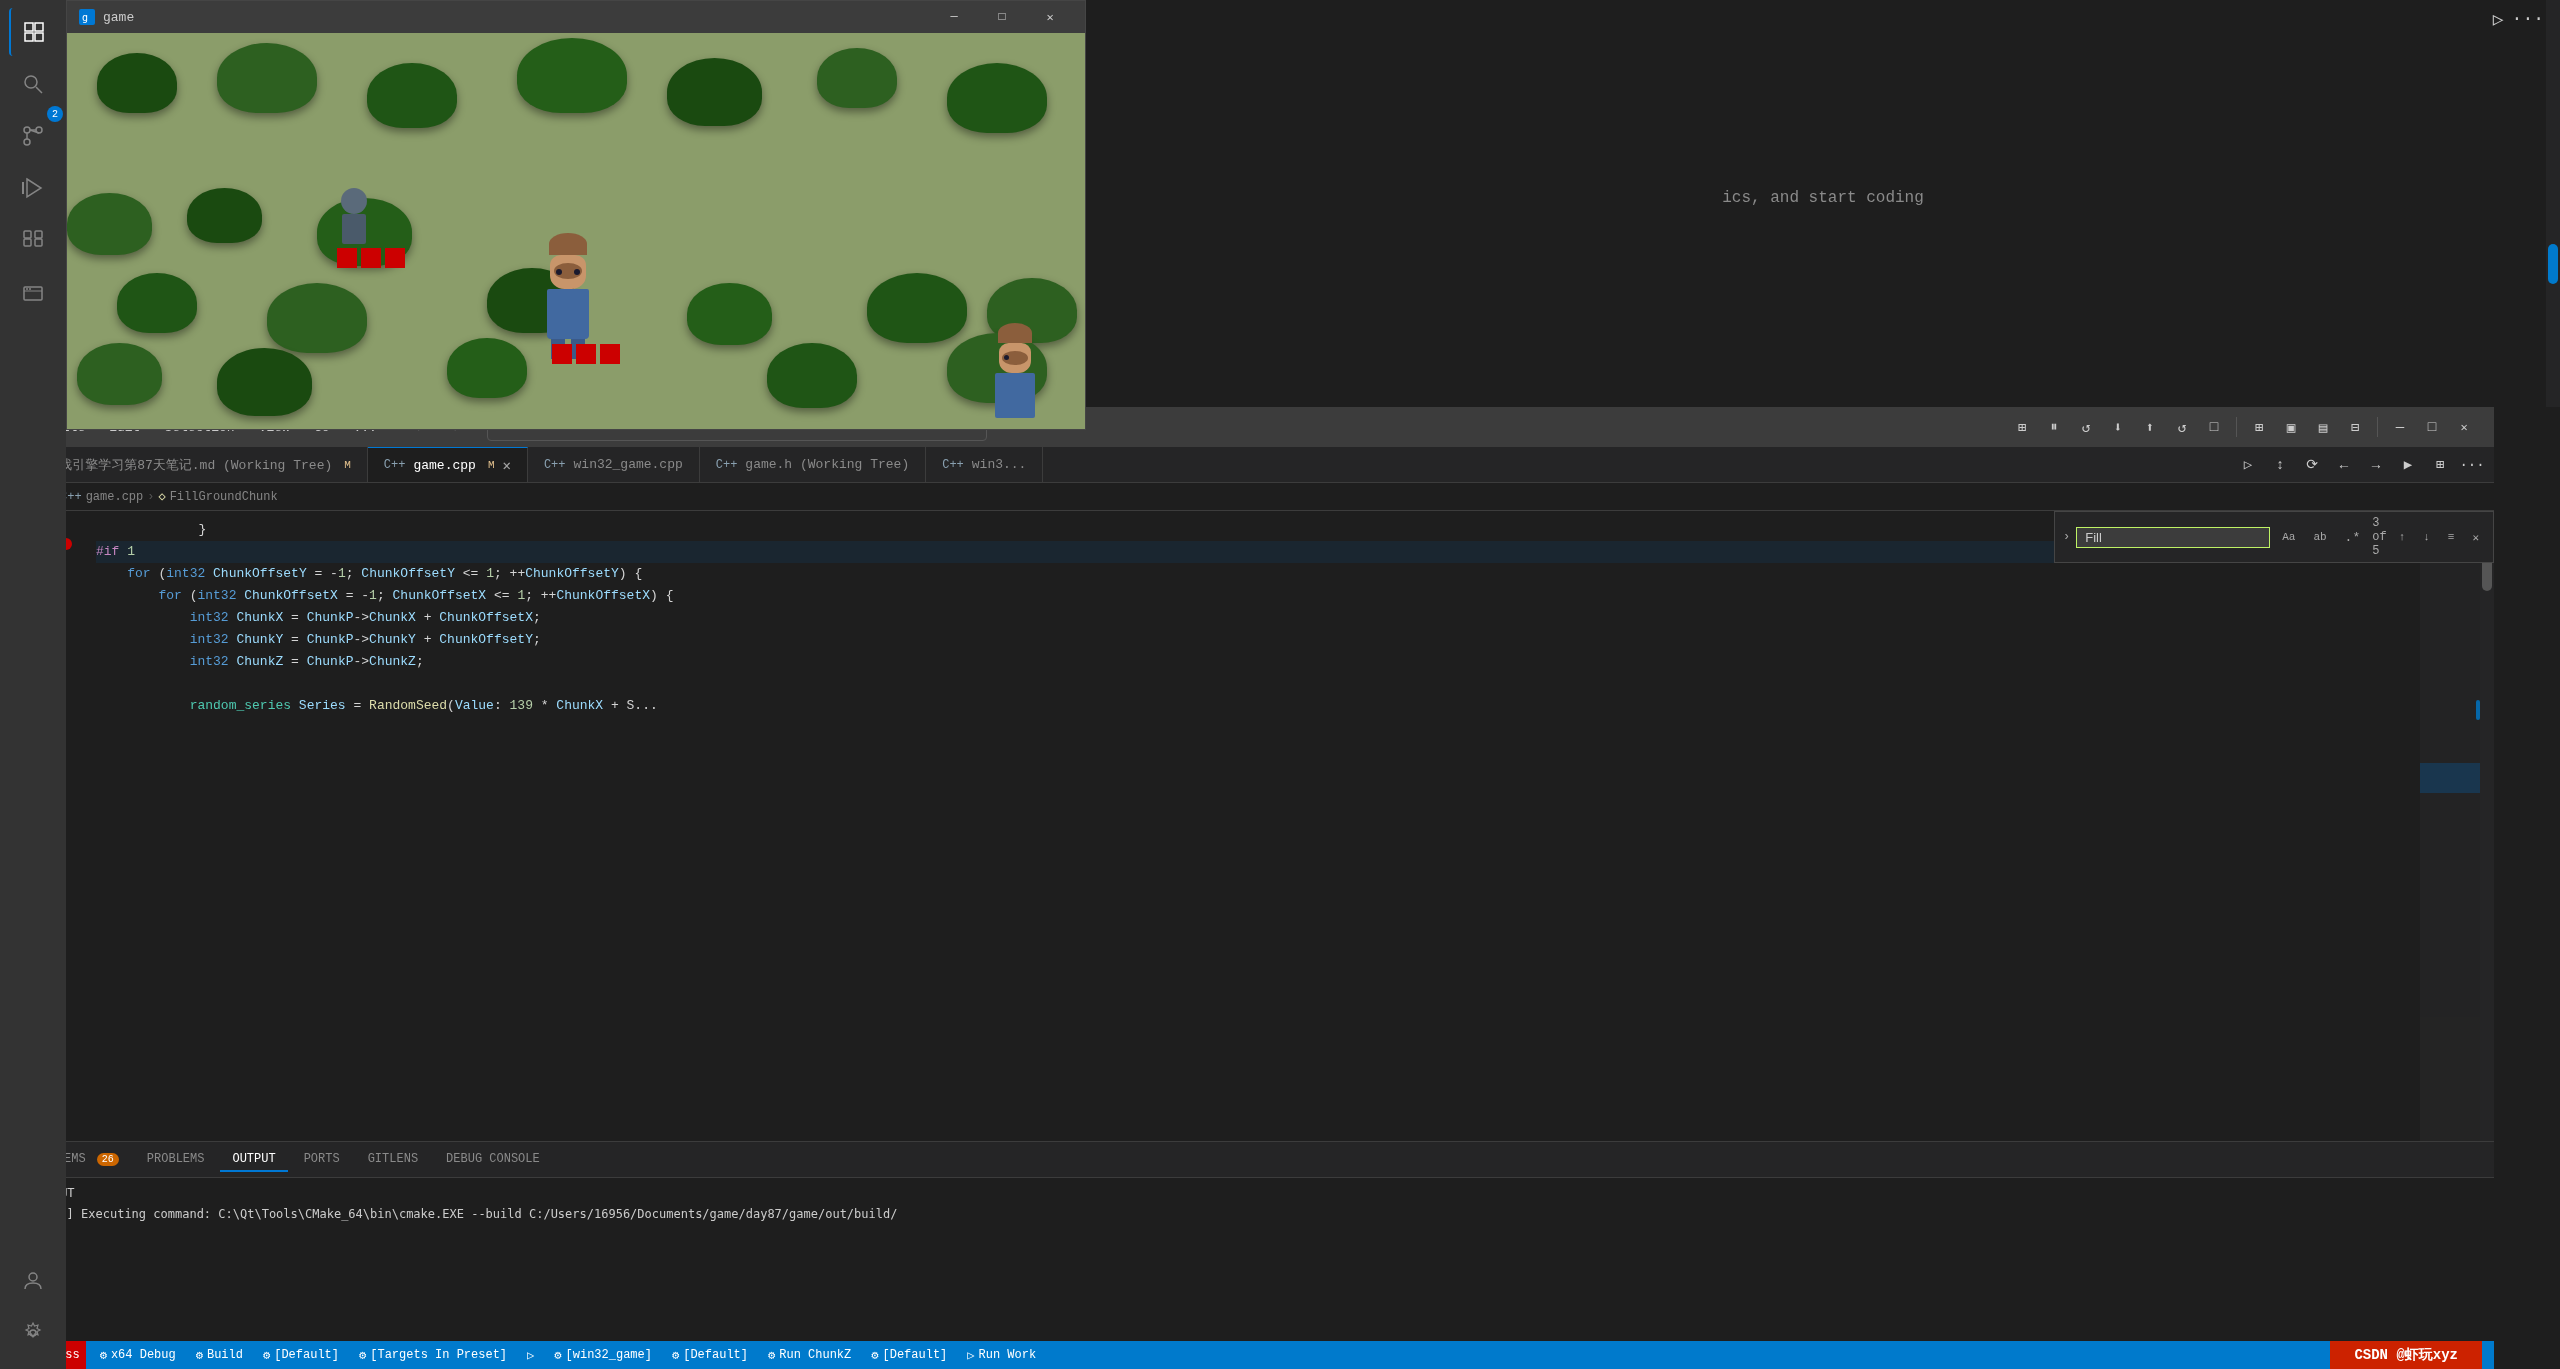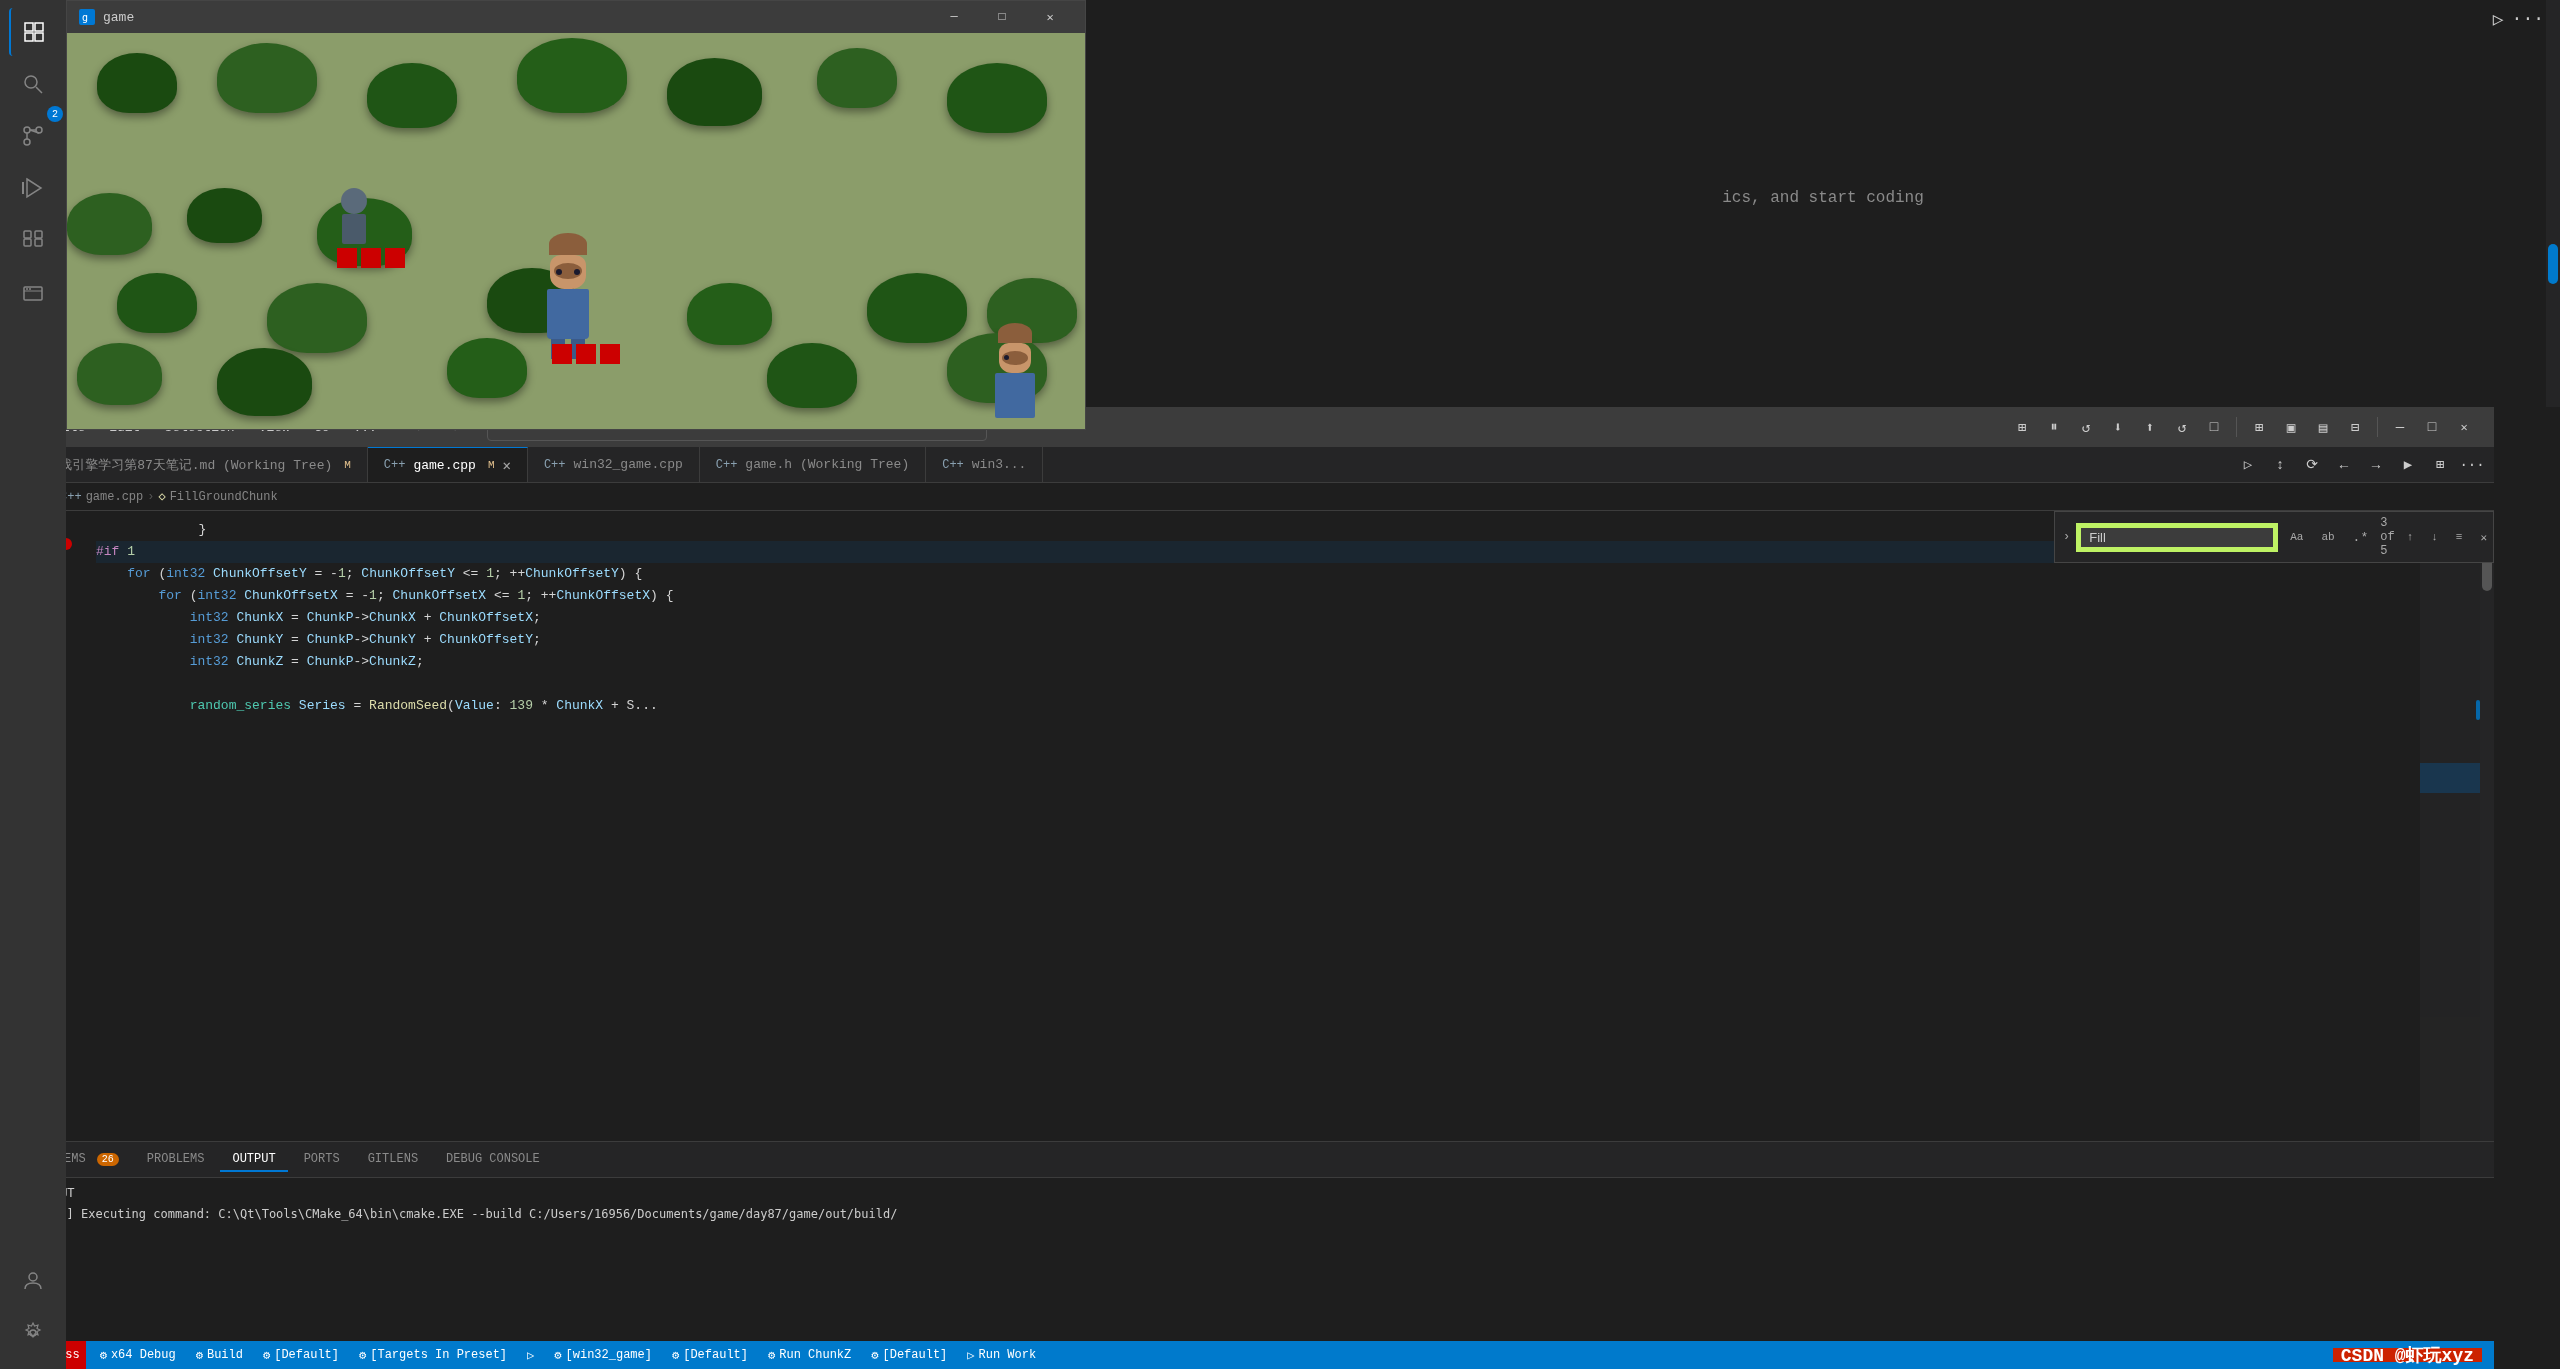--- a/index.html
+++ b/index.html
@@ -277,21 +277,21 @@
       display: flex;
       align-items: center;
       padding: 4px 8px;
       gap: 6px;
       z-index: 30;
     }
 
     .find-input {
       flex: 1;
       background: #3c3c3c;
-      border: 5px solid #bef264;
+      border: 1px solid #bef264;
       color: #cccccc;
       padding: 2px 8px;
       font-size: 13px;
       outline: none;
     }
 
     .find-btn {
       padding: 2px 6px;
       font-size: 11px;
       color: #aaaaaa;
@@ -920,18 +920,18 @@
       </div>
       <div class="status-item">
         <span>⚙</span>
         <span>[Default]</span>
       </div>
       <div class="status-item">
         <span>▷</span>
         <span>Run Work</span>
       </div>
 
-      <div style="margin-left:auto;background:#cc2200;height:14px;display:flex;align-items:center;padding:0 8px;font-size:18px;font-weight:bold;">
+      <div style="margin-left:auto;background:#cc2200;height:28px;display:flex;align-items:center;padding:0 24px;font-size:14px;font-weight:bold;">
         <span style="color:#fff;">CSDN @虾玩xyz</span>
       </div>
     </div>
   </div>
 </div>
 
 </body></html>

